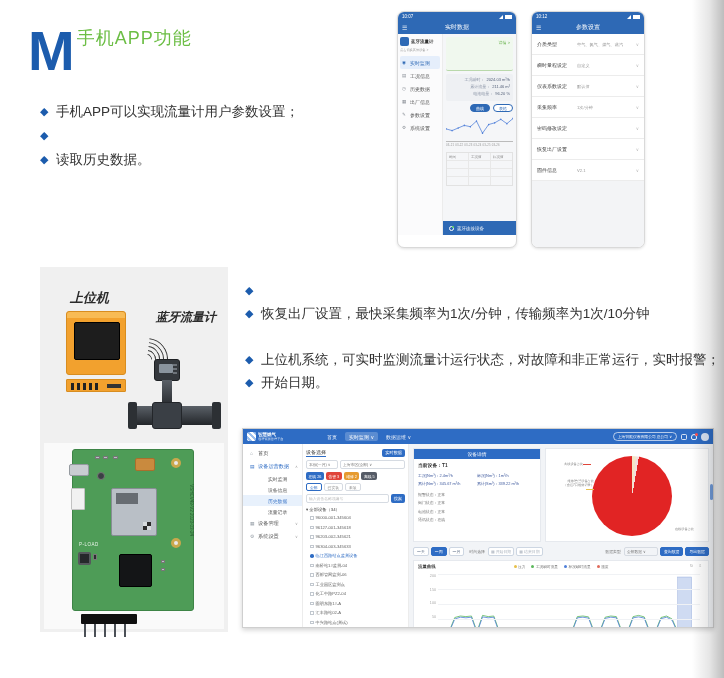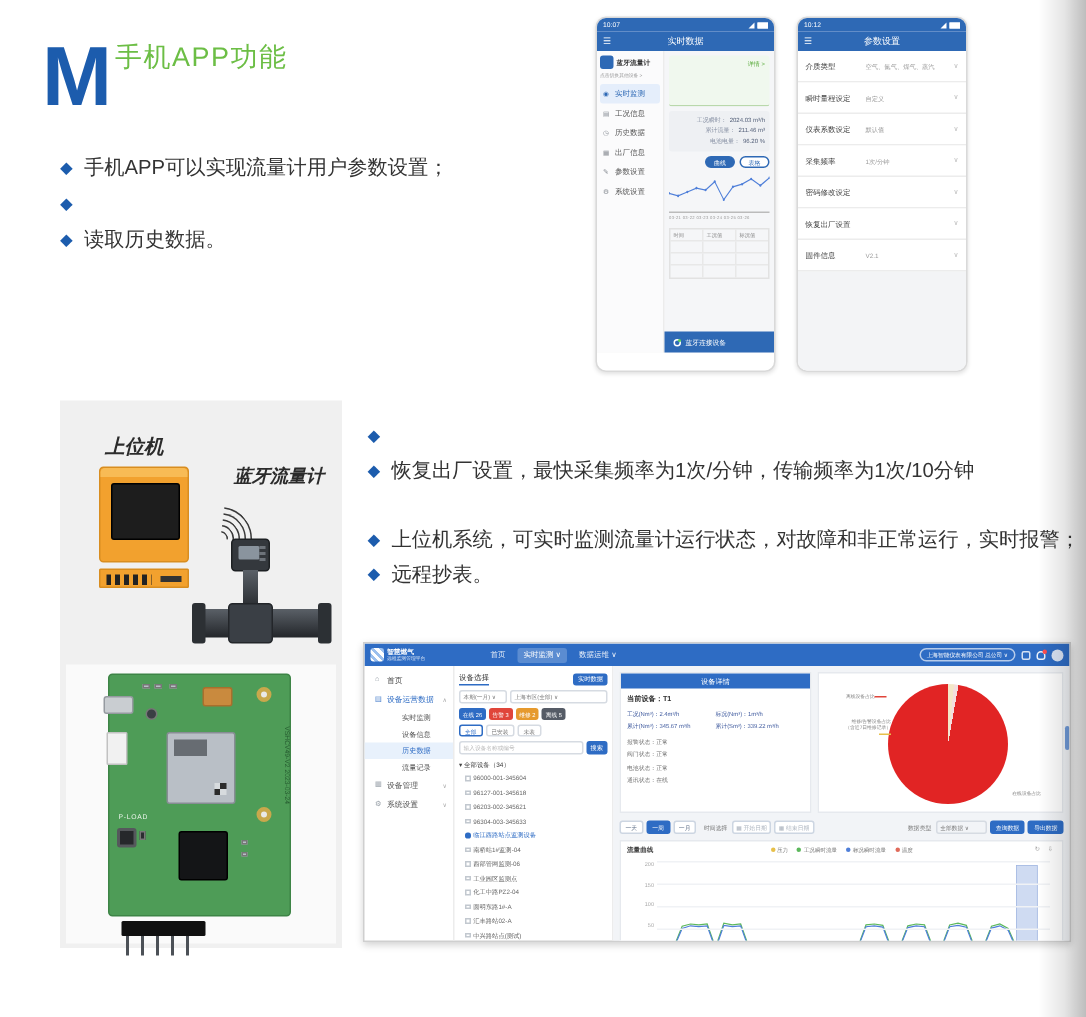--- a/index.html
+++ b/index.html
@@ -501,21 +501,21 @@
         <span class="dia"></span>
       </div>
 
       <div class="b-row">
         <span class="dia">◆</span>
         <span class="bt">上位机系统，可实时监测流量计运行状态，对故障和非正常运行，实时报警；</span>
       </div>
 
       <div class="b-row">
         <span class="dia">◆</span>
-        <span class="bt">远程抄表。</span>
+        <span class="bt">开始日期。</span>
       </div>
     </div>
 
 
   <div class="abs" id="dash">
     <div id="d-nav">
       <div id="d-logo">
         <span class="lg"></span>
         <div>
           <div class="l1">智慧燃气</div>

